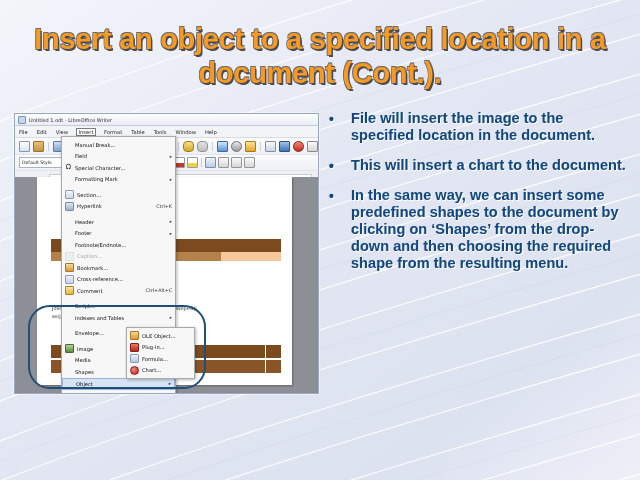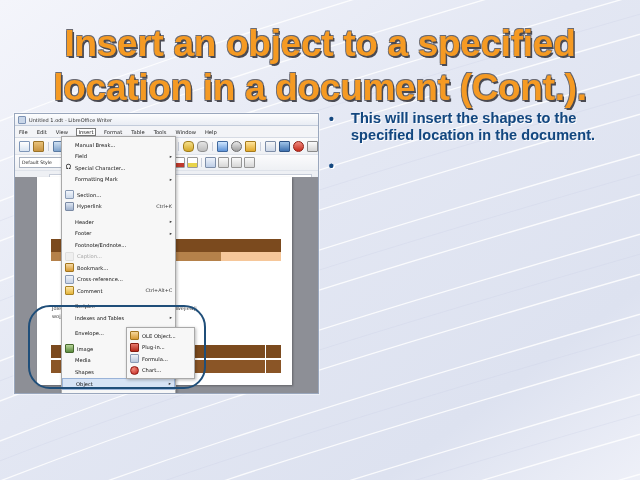--- a/index.html
+++ b/index.html
@@ -16,21 +16,21 @@
     overflow:hidden;
   }
   
   #swoosh{position:absolute;inset:0;pointer-events:none;}
   #swoosh svg{display:block;width:640px;height:480px;}
 
   
   #title{
     position:absolute;left:28px;top:22px;width:584px;
     text-align:center;
-    font-size:37px;font-weight:bold;line-height:1.18;
+    font-size:29px;font-weight:bold;line-height:1.18;
     color:#F59A23;
     text-shadow:
       1.6px 1.6px 0 #4a4a52,
       -0.7px -0.7px 0 #6b6b73,
       0.8px -0.7px 0 #6b6b73,
       -0.7px 0.8px 0 #6b6b73;
     letter-spacing:-0.3px;
   }
 
   
@@ -199,30 +199,32 @@
         <path d="M -120 670 C 90 580, 300 510, 760 380"></path>
       </g>
     </svg>
   </div>
 
   <div id="title">Insert an object to a specified location in a document (Cont.).</div>
 
   <div id="bullets">
     <div class="bullet">
       <span class="dot">•</span>
-      <span>This will insert the shapes to the specified location in the document.</span>
+      <span>File will insert the image to the specified location in the document.</span>
     </div>
     <div class="bullet">
       <span class="dot">•</span>
     </div>
     <div class="bullet">
       <span class="dot">•</span>
+      <span>This will insert a chart to the document.</span>
     </div>
     <div class="bullet">
       <span class="dot">•</span>
+      <span>In the same way, we can insert some predefined shapes to the document by clicking on ‘Shapes’ from the drop-down and then choosing the required shape from the resulting menu.</span>
     </div>
   </div>
 
   <div id="shot">
 
     <div class="titlebar">
       <span class="tb-icon"></span>
       <span>Untitled 1.odt - LibreOffice Writer</span>
     </div>
 

